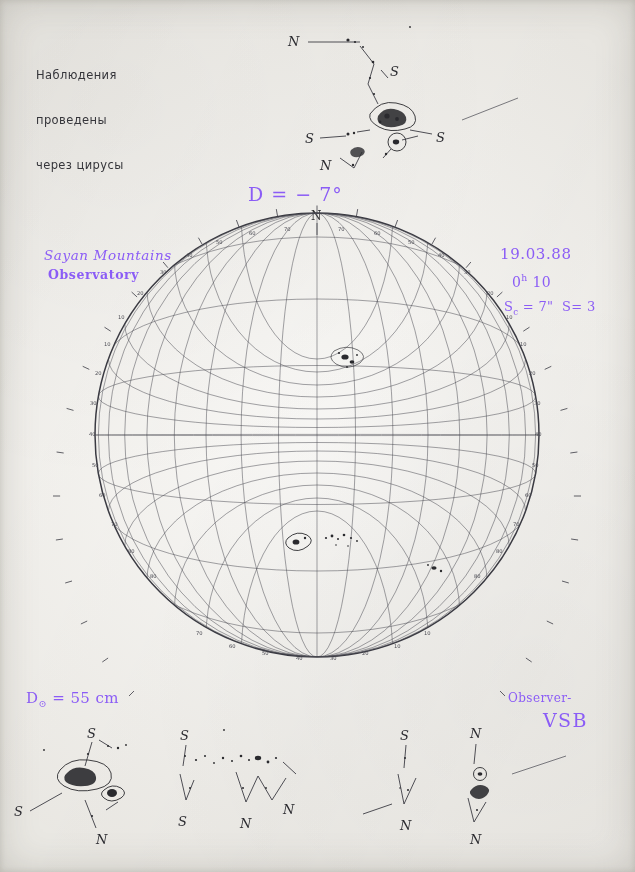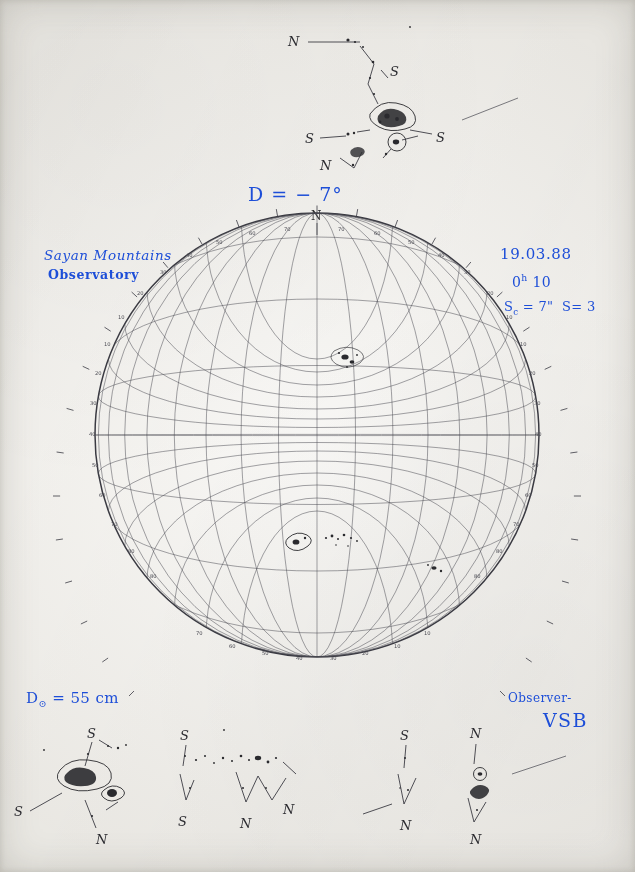--- a/index.html
+++ b/index.html
@@ -28,21 +28,21 @@
     pointer-events: none;
   }
   #paper-edge {
     position: absolute;
     inset: 0;
     box-shadow: inset 0 0 38px rgba(90,85,75,0.22), inset 0 0 6px rgba(120,115,105,0.25);
     pointer-events: none;
   }
   .hand {
     font-family: "DejaVu Serif", serif;
-    color: #1d4ed8;
+    color: #8b5cf6;
   }
   .ink {
     position: absolute;
     white-space: pre;
     line-height: 1.22;
   }
   
   #note-observations {
     left: 36px;
     top: 40px;
@@ -135,20 +135,25 @@
   .dot { fill: #2a2a2e; }
   .stray { stroke: #4a4a52; stroke-width: 0.9; fill: none; opacity: 0.8; }
 </style>
 </head>
 <body>
 
 <div id="sheet">
 
   <div id="paper-grain"></div>
 
+  <div class="ink" id="note-observations">
+    <div>Наблюдения</div>
+    <div>проведены</div>
+    <div>через цирусы</div>
+  </div>
 
   <svg id="top-sketch-svg" width="385" height="175" viewBox="0 0 385 175">
 
     <text class="sk-letter" x="38" y="28">N</text>
     <line class="sk-line" x1="58" y1="24" x2="110" y2="24"></line>
     <circle class="dot" cx="98" cy="22" r="1.6"></circle>
     <circle class="dot" cx="105" cy="24" r="1.1"></circle>
     <circle class="dot" cx="113" cy="29" r="1.0"></circle>
     <path class="sk-line" d="M110 28 L124 46"></path>
     <circle class="dot" cx="123" cy="44" r="1.3"></circle>

